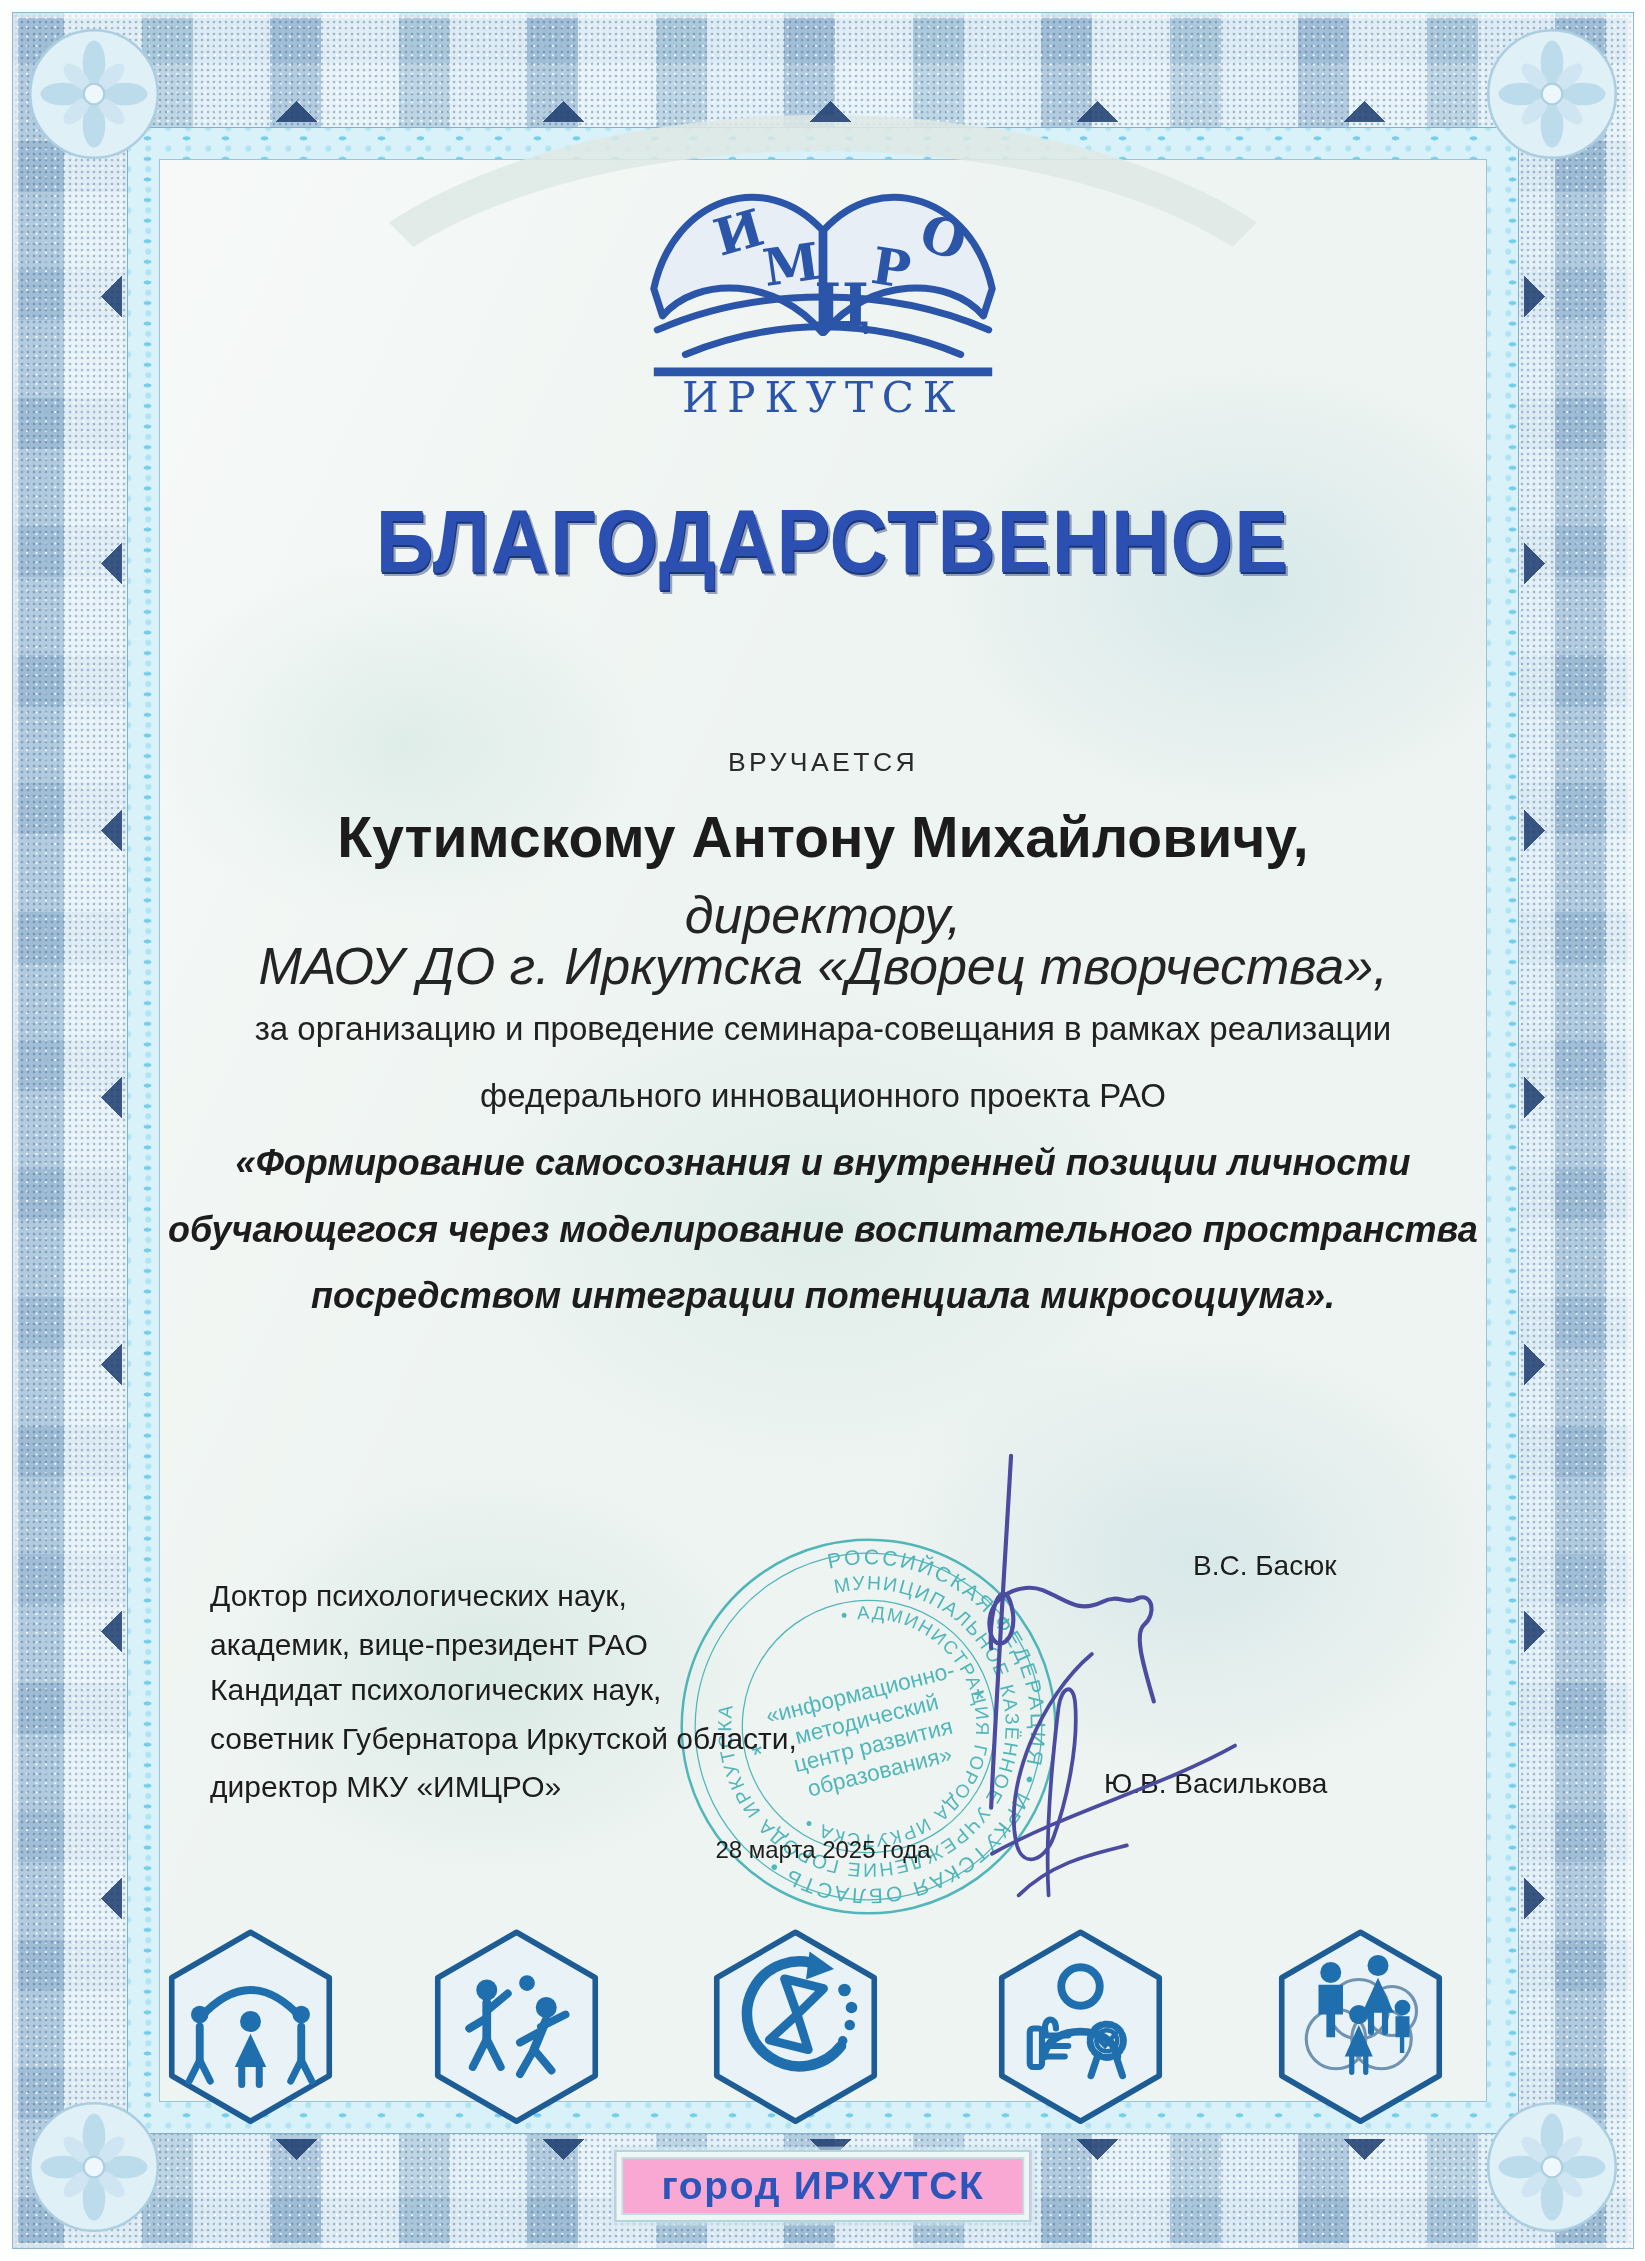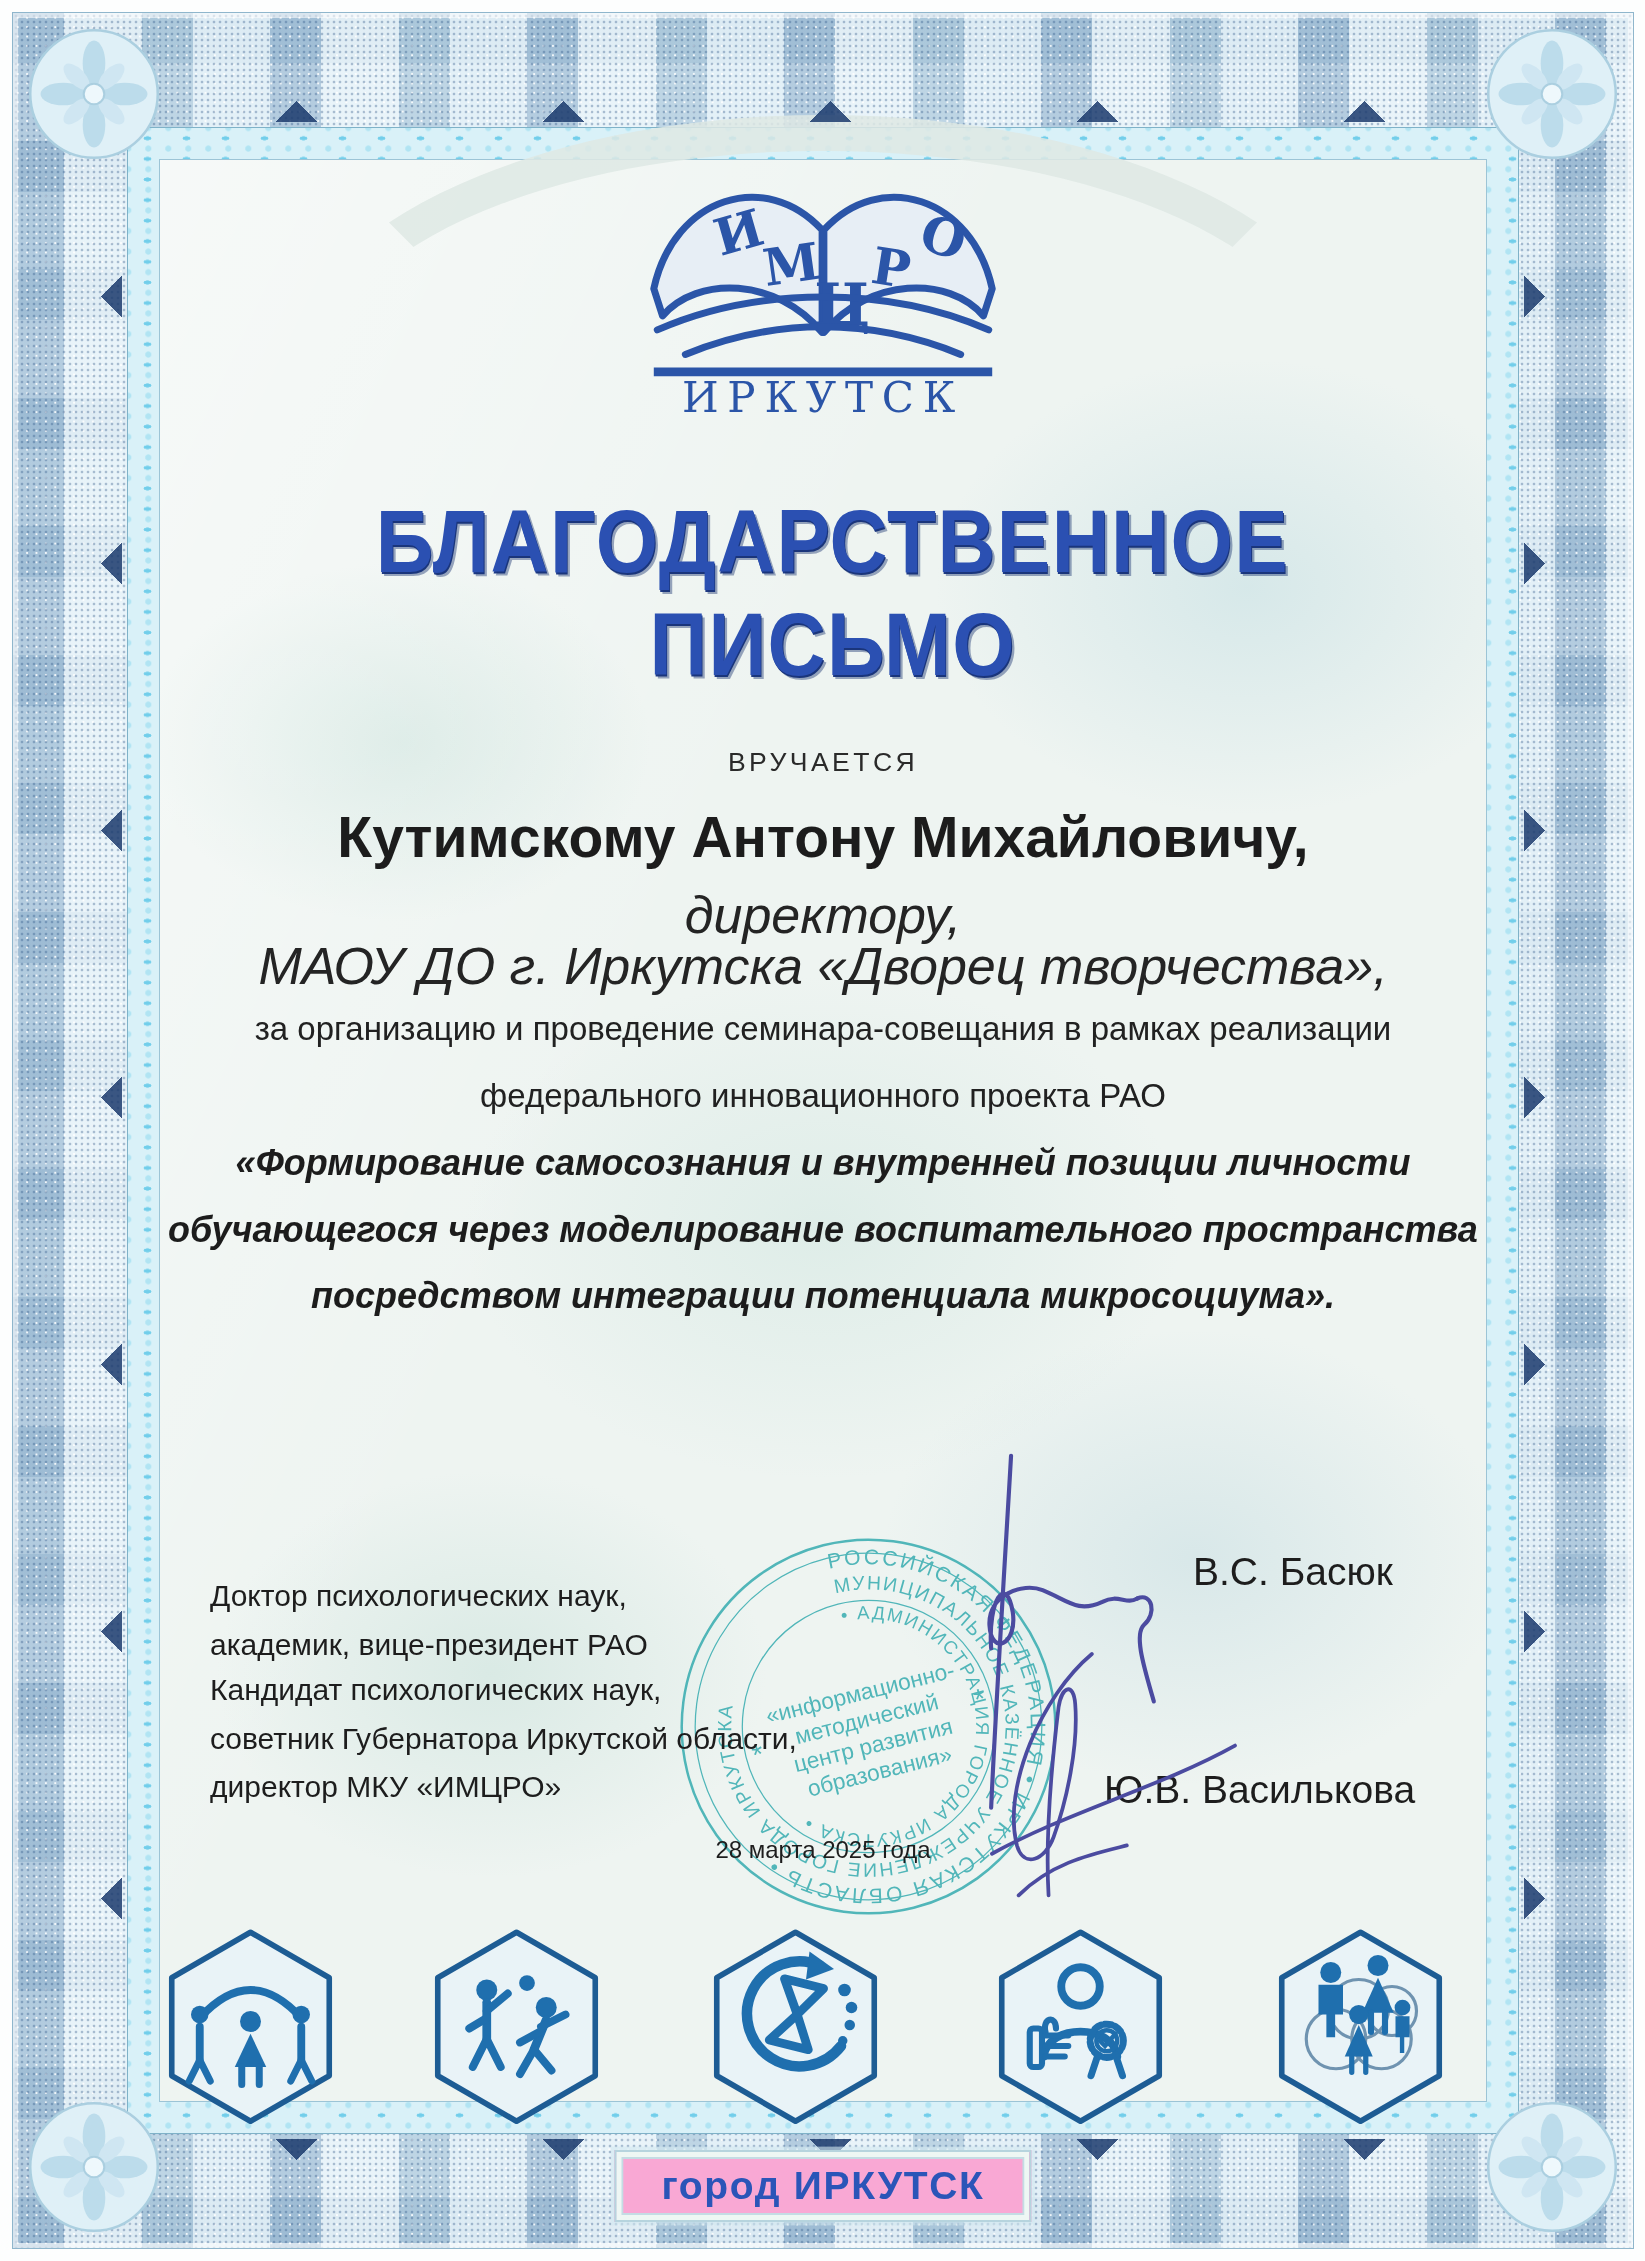--- a/index.html
+++ b/index.html
@@ -53,21 +53,21 @@
   .title-line{font-weight:800;color:#2b50b2;letter-spacing:1.7px;
     text-shadow:3.4px 4.3px 0 rgba(22,48,110,.42), 0.9px 1.7px 0 #1e3a86;white-space:nowrap;padding-left:20px;}
   .title-line .sq{display:inline-block;transform:scaleX(.9);transform-origin:center;}
   .presented{font-size:26.6px;letter-spacing:3.4px;color:#2a2a2a;}
   .name{font-size:57px;font-weight:700;color:#1c1c1c;}
   .it{font-style:italic;}
   .pos{font-size:52px;}
   .body-line{font-size:33px;color:#212121;}
   .proj{font-size:36px;font-weight:700;font-style:italic;color:#1c1c1c;}
   .sig-title{font-size:30px;line-height:1.62;color:#1d1d1d;}
-  .sig-name{font-size:39px;color:#1d1d1d;white-space:nowrap;}
+  .sig-name{font-size:28px;color:#1d1d1d;white-space:nowrap;}
   .date-line{font-size:24px;color:#1d1d1d;}
   .banner{position:absolute;left:50%;top:2150px;transform:translateX(-50%);z-index:7;
     background:#f9a8d4;border:2.6px solid #b6d4de;padding:12px 45px;
     box-shadow:inset 0 0 0 5.1px #eef7f4, inset 0 0 0 6.9px #c4dce4, 0 0 0 3.4px rgba(210,232,240,.6);}
   .banner span{font-size:39px;font-weight:700;color:#2b55b8;letter-spacing:1.7px;white-space:nowrap;}
   .hexrow-item{position:absolute;top:1927px;width:175px;z-index:5;}
   .stamp-wrap{position:absolute;left:675px;top:1533px;width:387px;height:387px;z-index:3;
     transform:rotate(-14deg);opacity:.82;}
   .sig-svg{position:absolute;z-index:6;}
   .content{z-index:5;}
@@ -173,23 +173,20 @@
       </g>
       <path d="M26,212 C140,162 290,162 404,212" fill="none" stroke="#2b55a8" stroke-width="8" stroke-linecap="round"></path>
       <path d="M58,240 C160,198 270,198 372,240" fill="none" stroke="#2b55a8" stroke-width="8" stroke-linecap="round"></path>
       <path d="M22,260 H408" stroke="#2b55a8" stroke-width="10"></path>
       <text x="215" y="306" font-size="48" letter-spacing="10" text-anchor="middle" font-family="'DejaVu Serif',serif" fill="#2b55a8">ИРКУТСК</text>
     </svg>
   </div>
 
   <div class="abs ctr content title-line" style="top:490px;font-size:89px;">
     <span class="sq">БЛАГОДАРСТВЕННОЕ</span>
-  </div>
-  <div class="abs ctr content title-line" style="top:593px;font-size:89px;">
-    <span class="sq">ПИСЬМО</span>
   </div>
 
   <div class="abs ctr content presented" style="top:747px;">ВРУЧАЕТСЯ</div>
   <div class="abs ctr content name" style="top:804px;">Кутимскому Антону Михайловичу,</div>
   <div class="abs ctr content it pos" style="top:885px;">директору,</div>
   <div class="abs ctr content it pos" style="top:936px;">МАОУ ДО г. Иркутска «Дворец творчества»,</div>
 
   <div class="abs ctr content body-line" style="top:1010px;">за организацию и проведение семинара-совещания в рамках реализации</div>
   <div class="abs ctr content body-line" style="top:1077px;">федерального инновационного проекта РАО</div>
   <div class="abs ctr content proj" style="top:1142px;">«Формирование самосознания и внутренней позиции личности</div>

